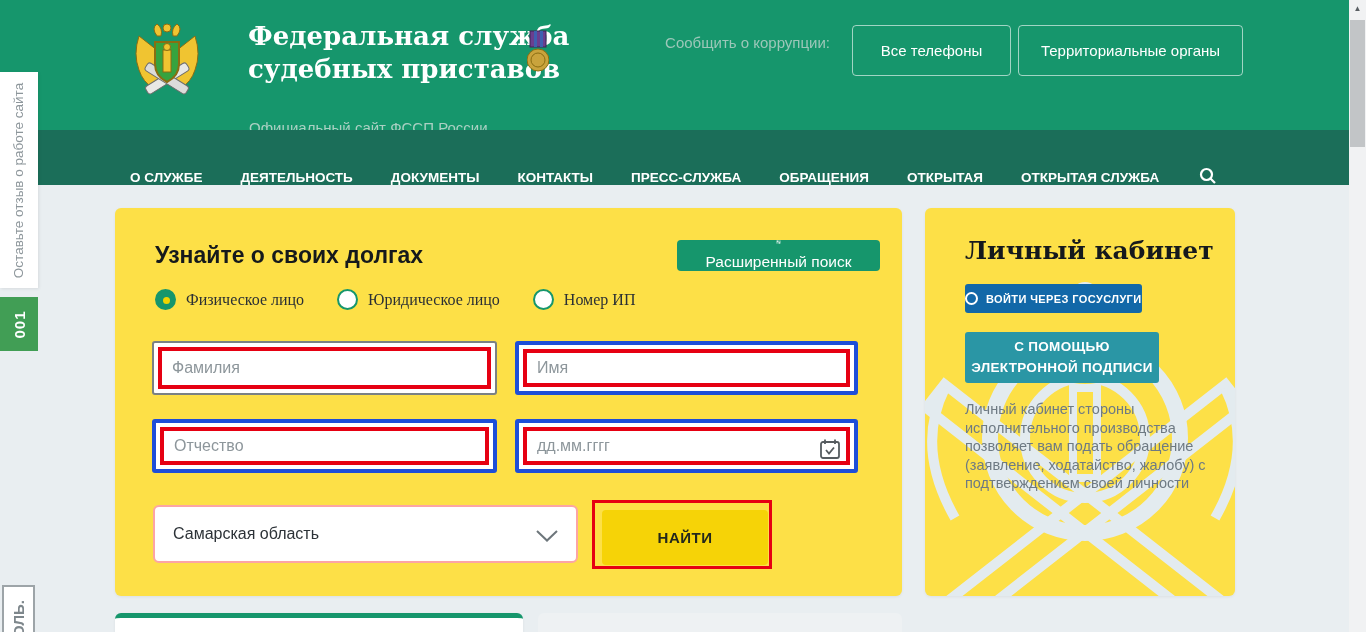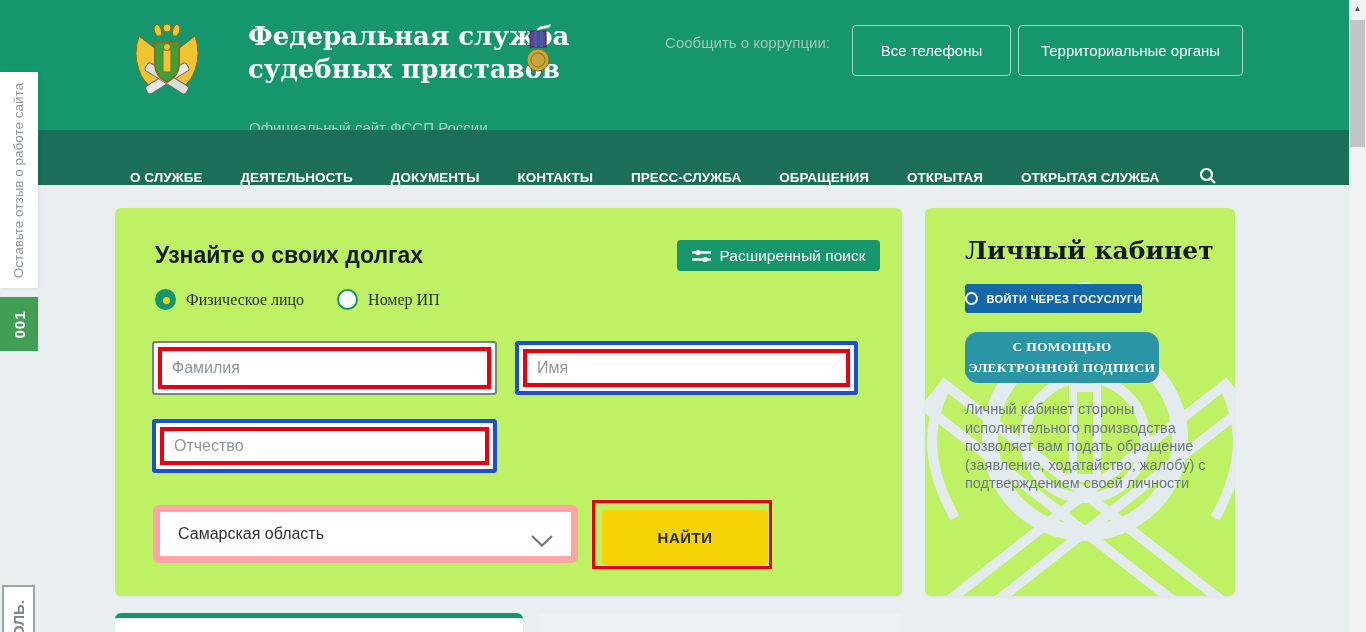--- a/index.html
+++ b/index.html
@@ -35,32 +35,32 @@
     box-shadow:1px 1px 3px rgba(0,0,0,.08); display:flex; align-items:center; justify-content:center; cursor:pointer; }
   .feedback-tab span { transform:rotate(-90deg); white-space:nowrap; color:#8d969b; font-size:13.5px; }
   .counter-badge { position:absolute; left:0; top:297px; width:38px; height:54px; background:#419e55;
     display:flex; align-items:center; justify-content:center; }
   .counter-badge span { transform:rotate(-90deg); color:#fff; font-weight:bold; font-size:15px; letter-spacing:1px; }
   .partial-tab { position:absolute; left:2px; top:585px; width:33px; height:70px; background:#fff;
     border:2px solid #9da4a8; display:flex; align-items:flex-end; justify-content:center; cursor:pointer; }
   .partial-tab span { transform:rotate(-90deg); transform-origin:center; color:#7e878c;
     font-weight:bold; font-size:15px; white-space:nowrap; margin-bottom:26px; }
   
-  .card { position:absolute; background:#bef264; border-radius:6px; box-shadow:0 1px 3px rgba(0,0,0,.06); }
+  .card { position:absolute; background:#fde047; border-radius:6px; box-shadow:0 1px 3px rgba(0,0,0,.06); }
   .search-card { left:115px; top:208px; width:787px; height:388px; }
   .account-card { left:925px; top:208px; width:310px; height:388px; overflow:hidden; }
   .preview-card-a { position:absolute; left:115px; top:613px; width:408px; height:40px; background:#fff;
     border-top:5px solid #16966c; border-radius:6px 6px 0 0; box-shadow:0 1px 3px rgba(0,0,0,.06); }
   .preview-card-b { position:absolute; left:538px; top:613px; width:364px; height:40px; background:#eef1f3;
     border-radius:6px 6px 0 0; }
   
   .sc-heading { position:absolute; left:40px; top:34px; font-size:23px; font-weight:bold; color:#15191c; }
   .adv-btn { position:absolute; left:562px; top:32px; width:203px; height:31px; background:#16966c;
     border:none; border-radius:4px; color:#fff; font-size:15.5px; display:flex; align-items:center;
-    justify-content:center; gap:9px; cursor:pointer; font-family:inherit; }
+    justify-content:center; gap:9px; cursor:pointer; font-family:inherit;flex-direction:column; }
   .radio-row { position:absolute; left:40px; top:81px; display:flex; align-items:center; }
   .radio-item { display:flex; align-items:center; margin-right:33px; cursor:pointer; }
   .radio-circle { width:21px; height:21px; border:2px solid #16966c; border-radius:50%;
     margin-right:10px; position:relative; background:#fff; }
   .radio-circle.sel { background:#16966c; }
   .radio-circle.sel::after { content:""; position:absolute; left:6px; top:6px; width:7px; height:7px;
     border-radius:50%; background:#f0d400; }
   .radio-item label { font-size:16px; color:#2b3034; cursor:pointer;font-family:Liberation Serif, serif; }
   .field { position:absolute; height:54px; background:#fff; border-radius:3px; }
   .field input { position:absolute; left:0; top:0; width:100%; height:100%; border:none; outline:none;
@@ -69,38 +69,38 @@
   .field.thin { border:4px solid #1d4ed8; }
   .field.focus { border:2px solid #7a8184; }
   .f1 { left:37px;  top:133px; width:345px; }
   .f2 { left:400px; top:133px; width:343px; }
   .f3 { left:37px;  top:211px; width:345px; }
   .f4 { left:400px; top:211px; width:343px; }
   .red-inset { position:absolute; left:4px; top:4px; right:4px; bottom:4px;
     border:4px solid #e60012; pointer-events:none; }
   .cal-icon { position:absolute; right:13px; top:15px; width:22px; height:22px; pointer-events:none; }
   .region-select { position:absolute; left:38px; top:297px; width:425px; height:58px;
-    border:7px solid #fca5a5; border-radius:6px; background:#fff; display:flex; align-items:center;
+    border:2px solid #fca5a5; border-radius:6px; background:#fff; display:flex; align-items:center;
     padding-left:18px; font-size:16px; color:#2c3237; cursor:pointer; }
   .chevron { position:absolute; right:18px; top:23px; width:22px; height:12px; }
   .submit-wrap { position:absolute; left:477px; top:292px; width:180px; height:69px;
     border:3px solid #e60012; }
   .submit-btn { position:absolute; left:7px; top:7px; width:166px; height:55px; background:#f6d307;
     border:none; border-radius:4px; font-weight:bold; font-size:15px; letter-spacing:.5px;
     color:#24281c; cursor:pointer; font-family:inherit; }
   
   .ac-title { position:absolute; left:40px; top:28px; font-family:"DejaVu Serif", serif;
     font-weight:bold; font-size:25px; color:#15191d; z-index:2; }
   .gos-btn { position:absolute; left:40px; top:76px; width:177px; height:29px; background:#1268a8;
     border:none; border-radius:3px; color:#fff; font-size:11px; font-weight:bold; letter-spacing:.4px;
-    display:flex; align-items:center; justify-content:flex-end; gap:8px; cursor:pointer; z-index:2; font-family:inherit; }
+    display:flex; align-items:center; justify-content:flex-start; gap:8px; cursor:pointer; z-index:2; font-family:inherit; }
   .ring-icon { width:13px; height:13px; border:2.5px solid #fff; border-radius:50%; }
   .esign-btn { position:absolute; left:40px; top:124px; width:194px; height:51px; background:#2a96a5;
-    border:none; border-radius:13px; color:#fff; font-size:13.5px; font-weight:bold; letter-spacing:.3px;
-    line-height:1.55; cursor:pointer; z-index:2; text-align:center; font-family:Liberation Serif, serif; }
+    border:none; border-radius:3px; color:#fff; font-size:13.5px; font-weight:bold; letter-spacing:.3px;
+    line-height:1.55; cursor:pointer; z-index:2; text-align:center; font-family:Liberation Sans, sans-serif; }
   .ac-desc { position:absolute; left:40px; top:192px; width:244px; font-size:14.5px; line-height:1.28;
     color:#6e7a83; z-index:2; }
   .watermark { position:absolute; left:-20px; top:60px; width:360px; height:360px; z-index:1; }
   
   .scrollbar { position:absolute; right:0; top:0; width:17px; height:632px; background:#f1f2f3; }
   .sb-arrow { position:absolute; left:0; top:0; width:17px; height:17px; display:flex;
     align-items:center; justify-content:center; color:#595f63; font-size:8px; cursor:pointer; }
   .sb-thumb { position:absolute; left:1px; top:20px; width:15px; height:127px; background:#c2c5c7; cursor:pointer; }
 </style>
 </head>
@@ -179,34 +179,48 @@
     <span>Расширенный поиск</span>
   </button>
 
   <div class="radio-row">
     <div class="radio-item">
       <div class="radio-circle sel"></div>
       <label>Физическое лицо</label>
     </div>
     <div class="radio-item">
       <div class="radio-circle"></div>
+      <label>Юридическое лицо</label>
+    </div>
+    <div class="radio-item">
+      <div class="radio-circle"></div>
       <label>Номер ИП</label>
     </div>
   </div>
 
   <div class="field focus f1">
     <input type="text" placeholder="Фамилия" style="">
     <div class="red-inset"></div>
   </div>
   <div class="field thin f2">
     <input type="text" placeholder="Имя" style="">
     <div class="red-inset"></div>
   </div>
   <div class="field thin f3">
     <input type="text" placeholder="Отчество" style="">
+    <div class="red-inset"></div>
+  </div>
+  <div class="field thin f4">
+    <input type="text" placeholder="дд.мм.гггг" style="">
+    <svg class="cal-icon" viewBox="0 0 22 22">
+      <rect x="2" y="4" width="18" height="16" rx="2" fill="none" stroke="#565c60" stroke-width="1.8"></rect>
+      <line x1="6" y1="1.5" x2="6" y2="6" stroke="#565c60" stroke-width="1.8"></line>
+      <line x1="16" y1="1.5" x2="16" y2="6" stroke="#565c60" stroke-width="1.8"></line>
+      <polyline points="7,12 10,15.5 15,9.5" fill="none" stroke="#565c60" stroke-width="1.8"></polyline>
+    </svg>
     <div class="red-inset"></div>
   </div>
 
   <div class="region-select">
     <span>Самарская область</span>
     <svg class="chevron" viewBox="0 0 22 12">
       <polyline points="1,1 11,10.5 21,1" fill="none" stroke="#6d767b" stroke-width="2"></polyline>
     </svg>
   </div>
 

